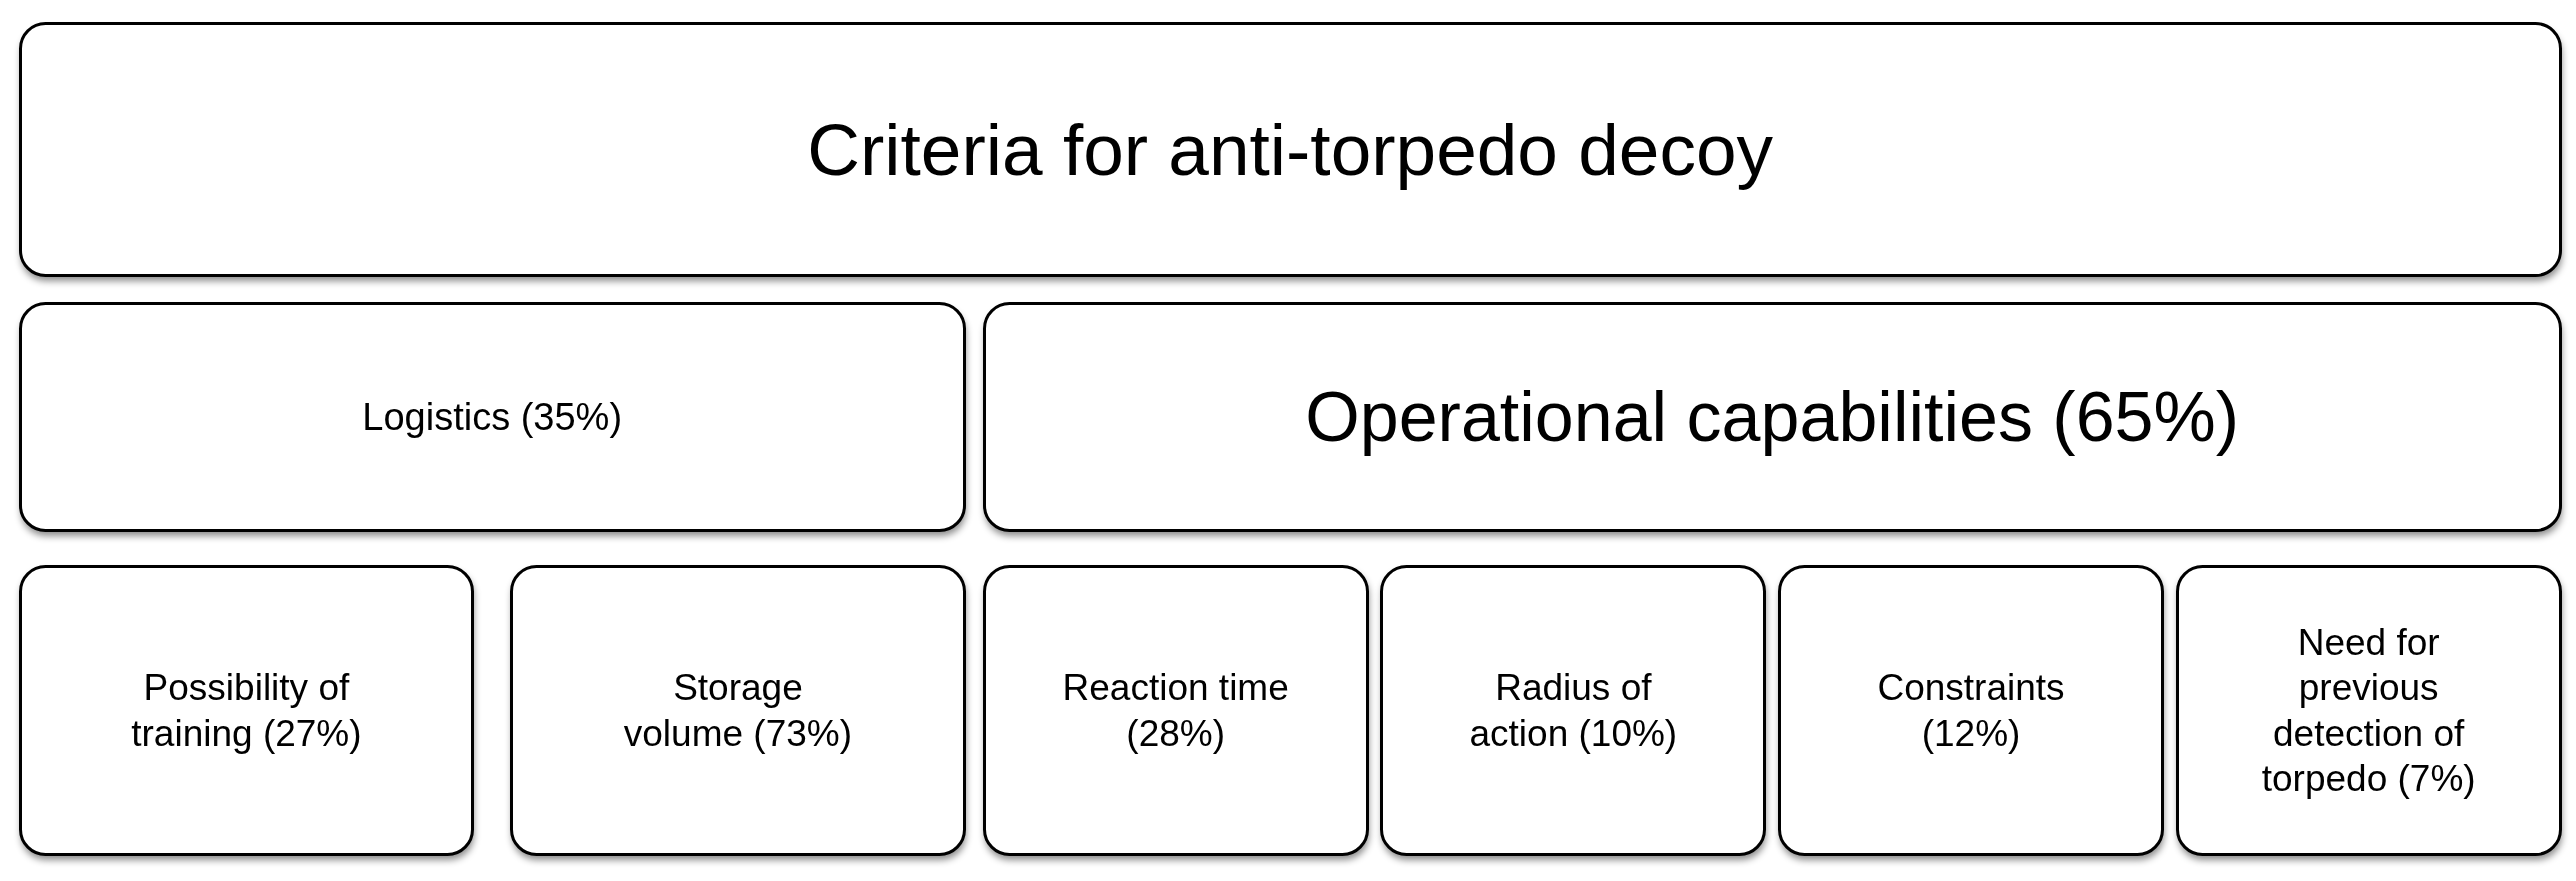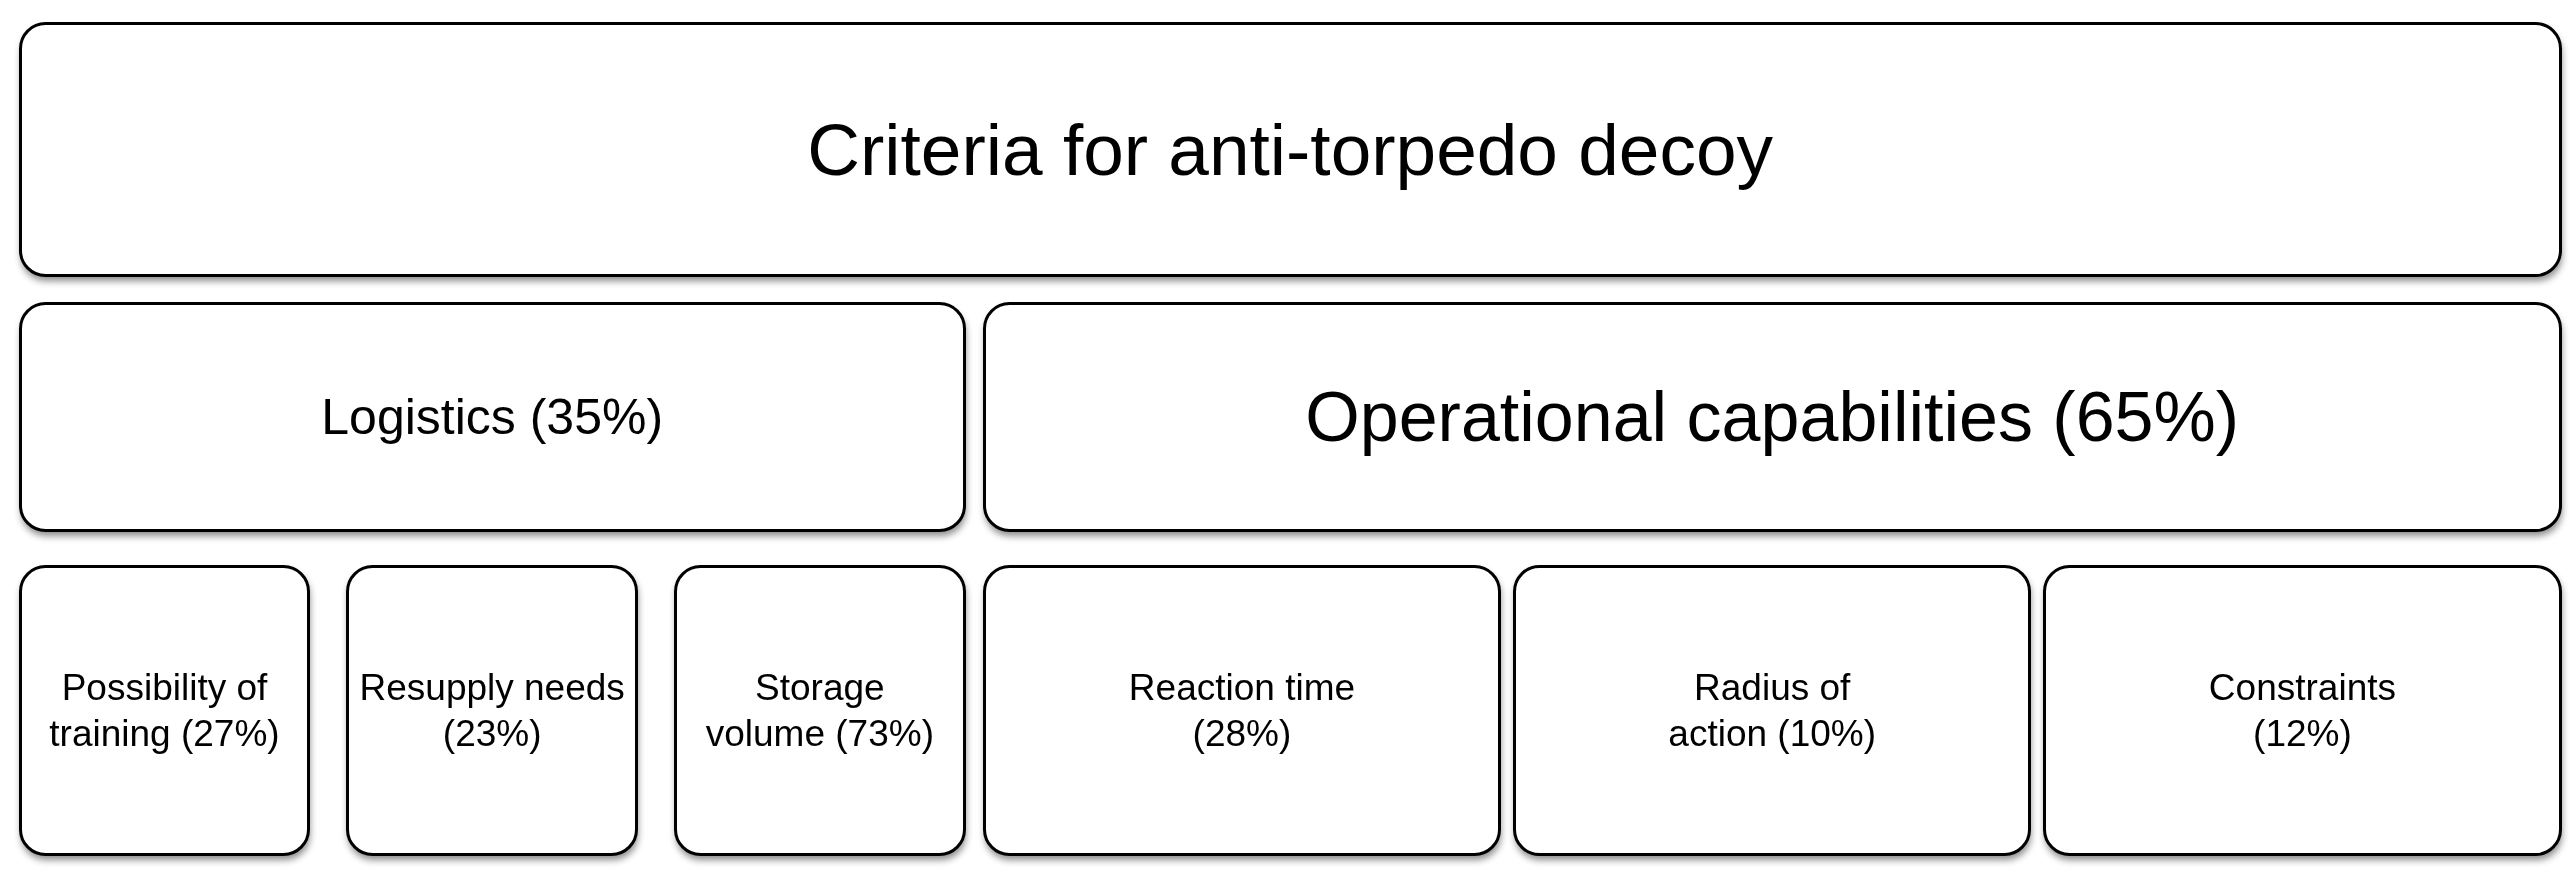--- a/index.html
+++ b/index.html
@@ -41,21 +41,21 @@
     box-sizing: border-box;
     min-width: 0;
   }
   .root-box {
     width: 100%;
     height: 100%;
     font-size: 73px;
   }
   .branch-logistics {
     flex: 0 0 947px;
-    font-size: 50px;
+    font-size: 38px;
   }
   .branch-operational {
     flex: 1 1 auto;
     font-size: 70px;
   }
   .group {
     display: flex;
     gap: 11.7px;
     height: 100%;
     min-width: 0;
@@ -94,39 +94,41 @@
   </div>
 
   <div class="row row-leaves">
 
     <div class="group group-logistics">
       <div class="box leaf">
         <span class="label">Possibility of
 training (27%)</span>
       </div>
       <div class="box leaf">
-        <span class="label">Resupply needs
-(23%)</span>
-      </div>
-      <div class="box leaf">
         <span class="label">Storage
 volume (73%)</span>
       </div>
     </div>
 
     <div class="group group-operational">
       <div class="box leaf">
         <span class="label">Reaction time
 (28%)</span>
       </div>
       <div class="box leaf">
         <span class="label">Radius of
 action (10%)</span>
       </div>
       <div class="box leaf">
         <span class="label">Constraints
 (12%)</span>
       </div>
+      <div class="box leaf">
+        <span class="label">Need for
+previous
+detection of
+torpedo (7%)</span>
+      </div>
     </div>
 
   </div>
 </div>
 
 
 </body></html>

